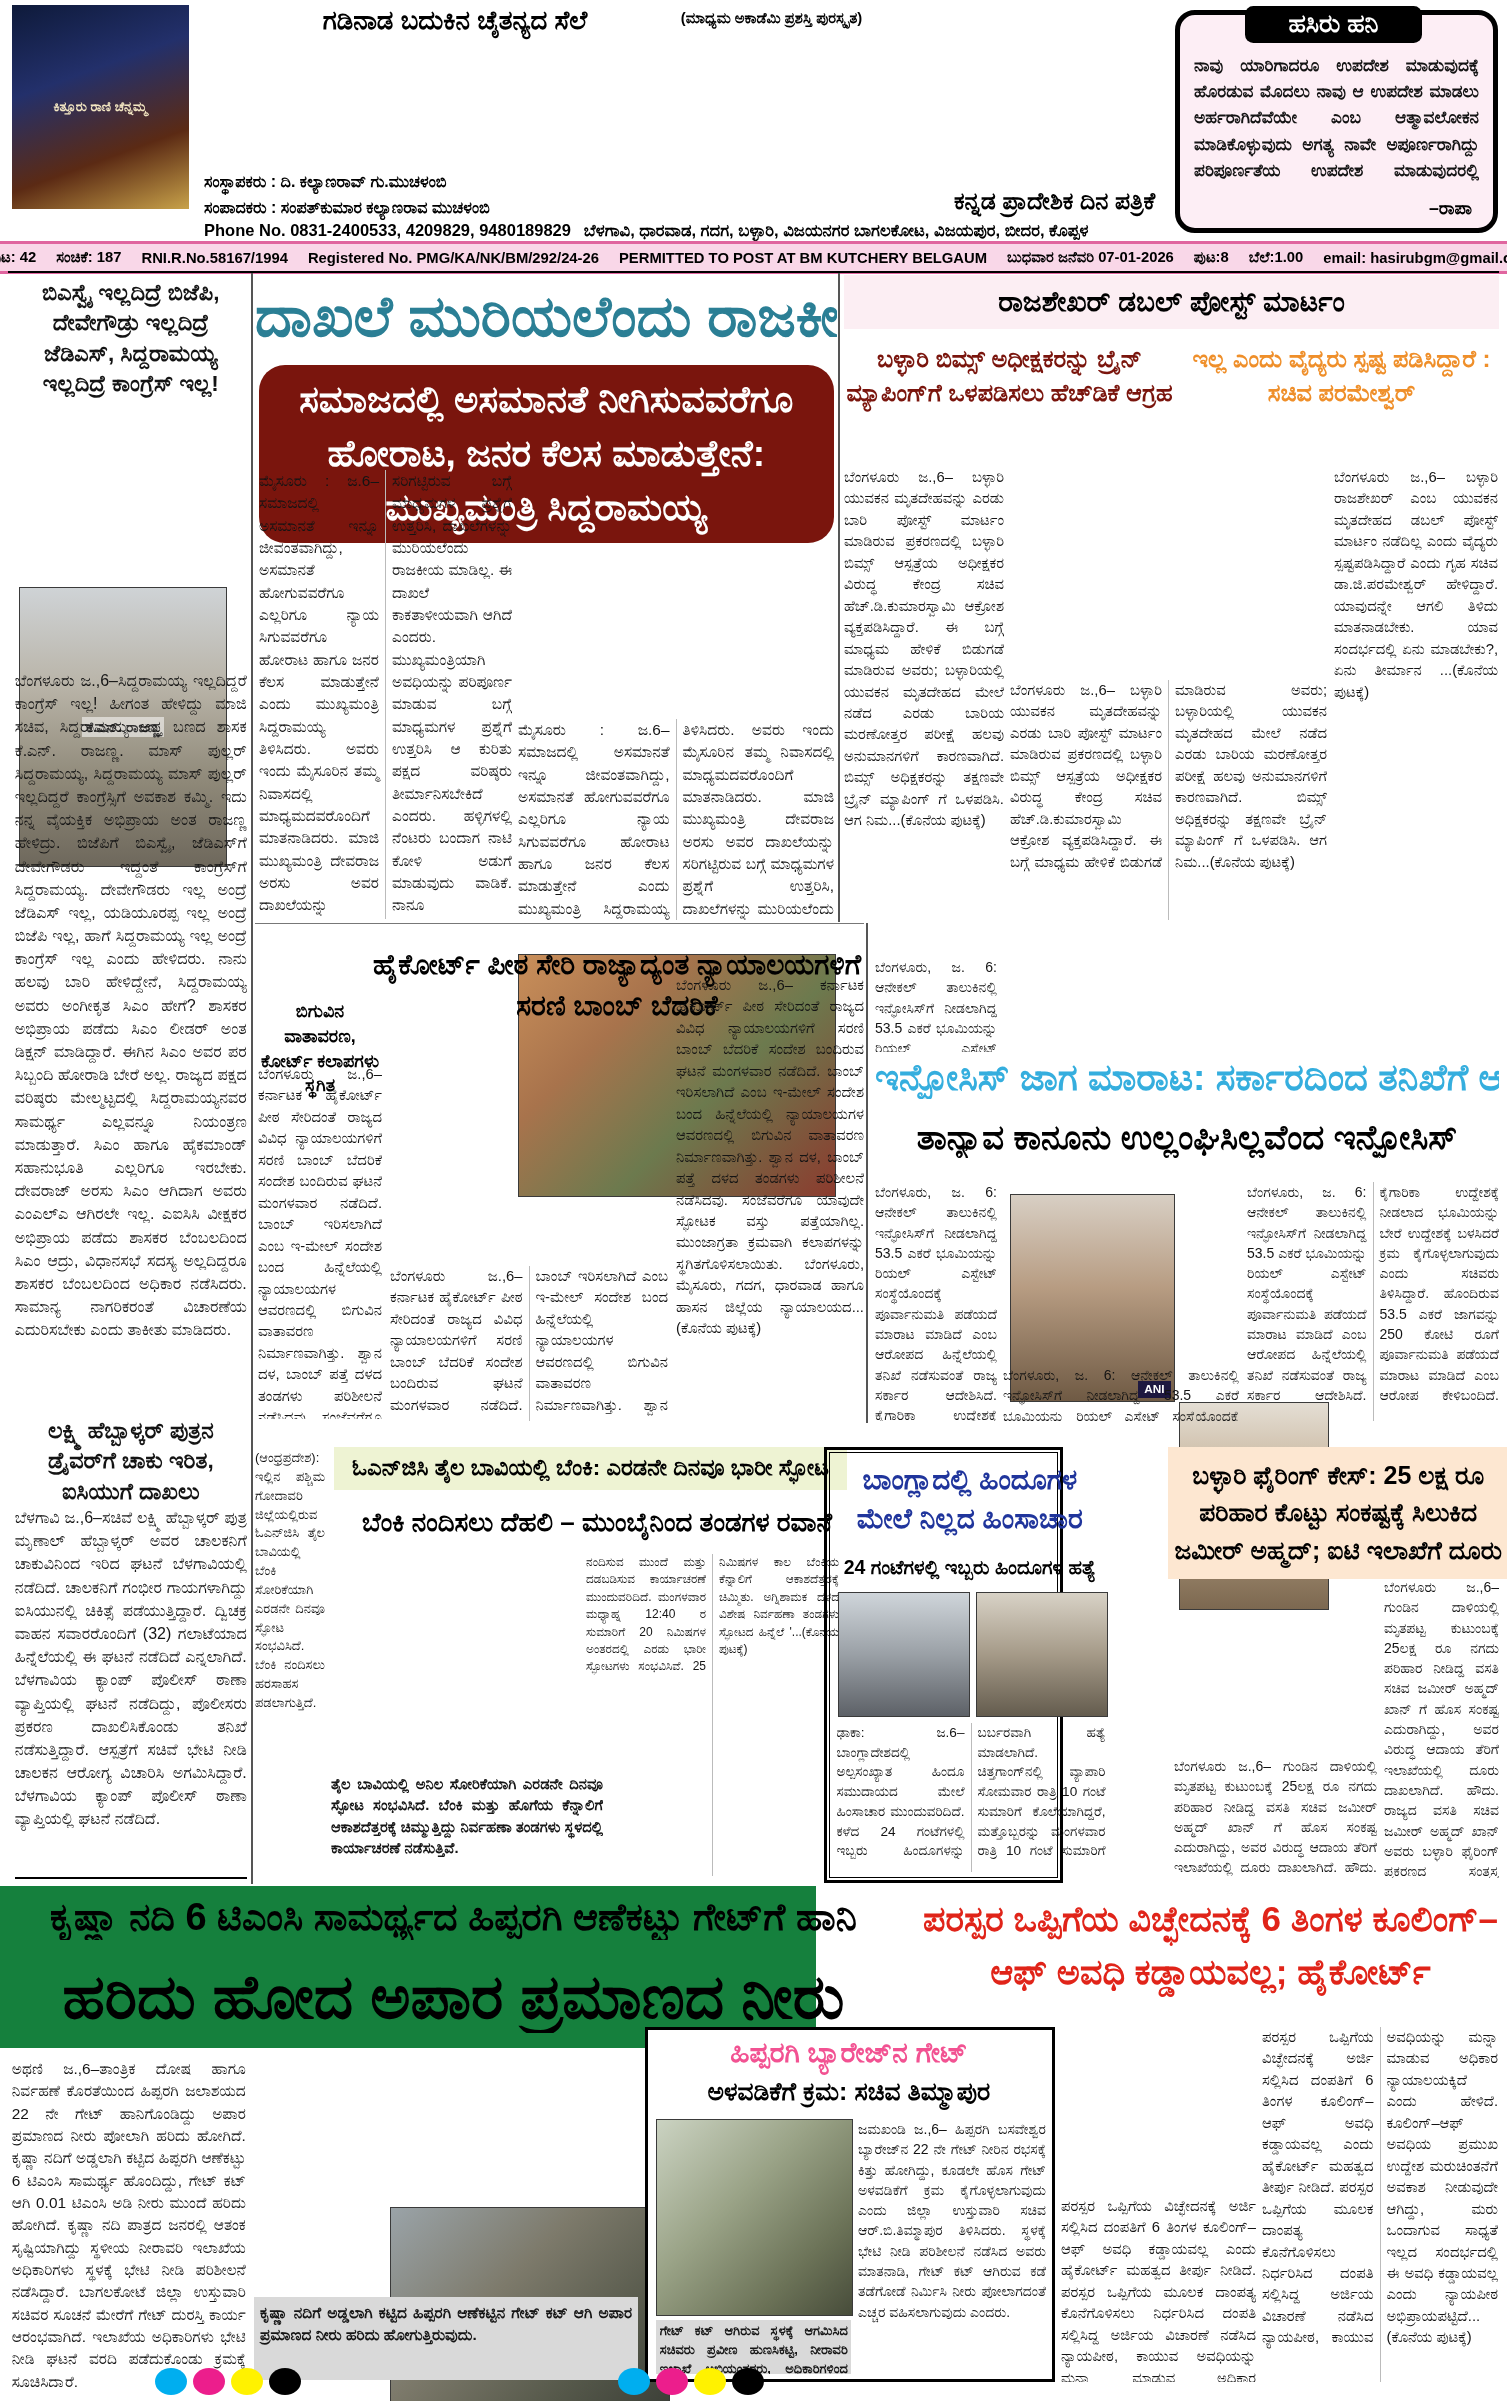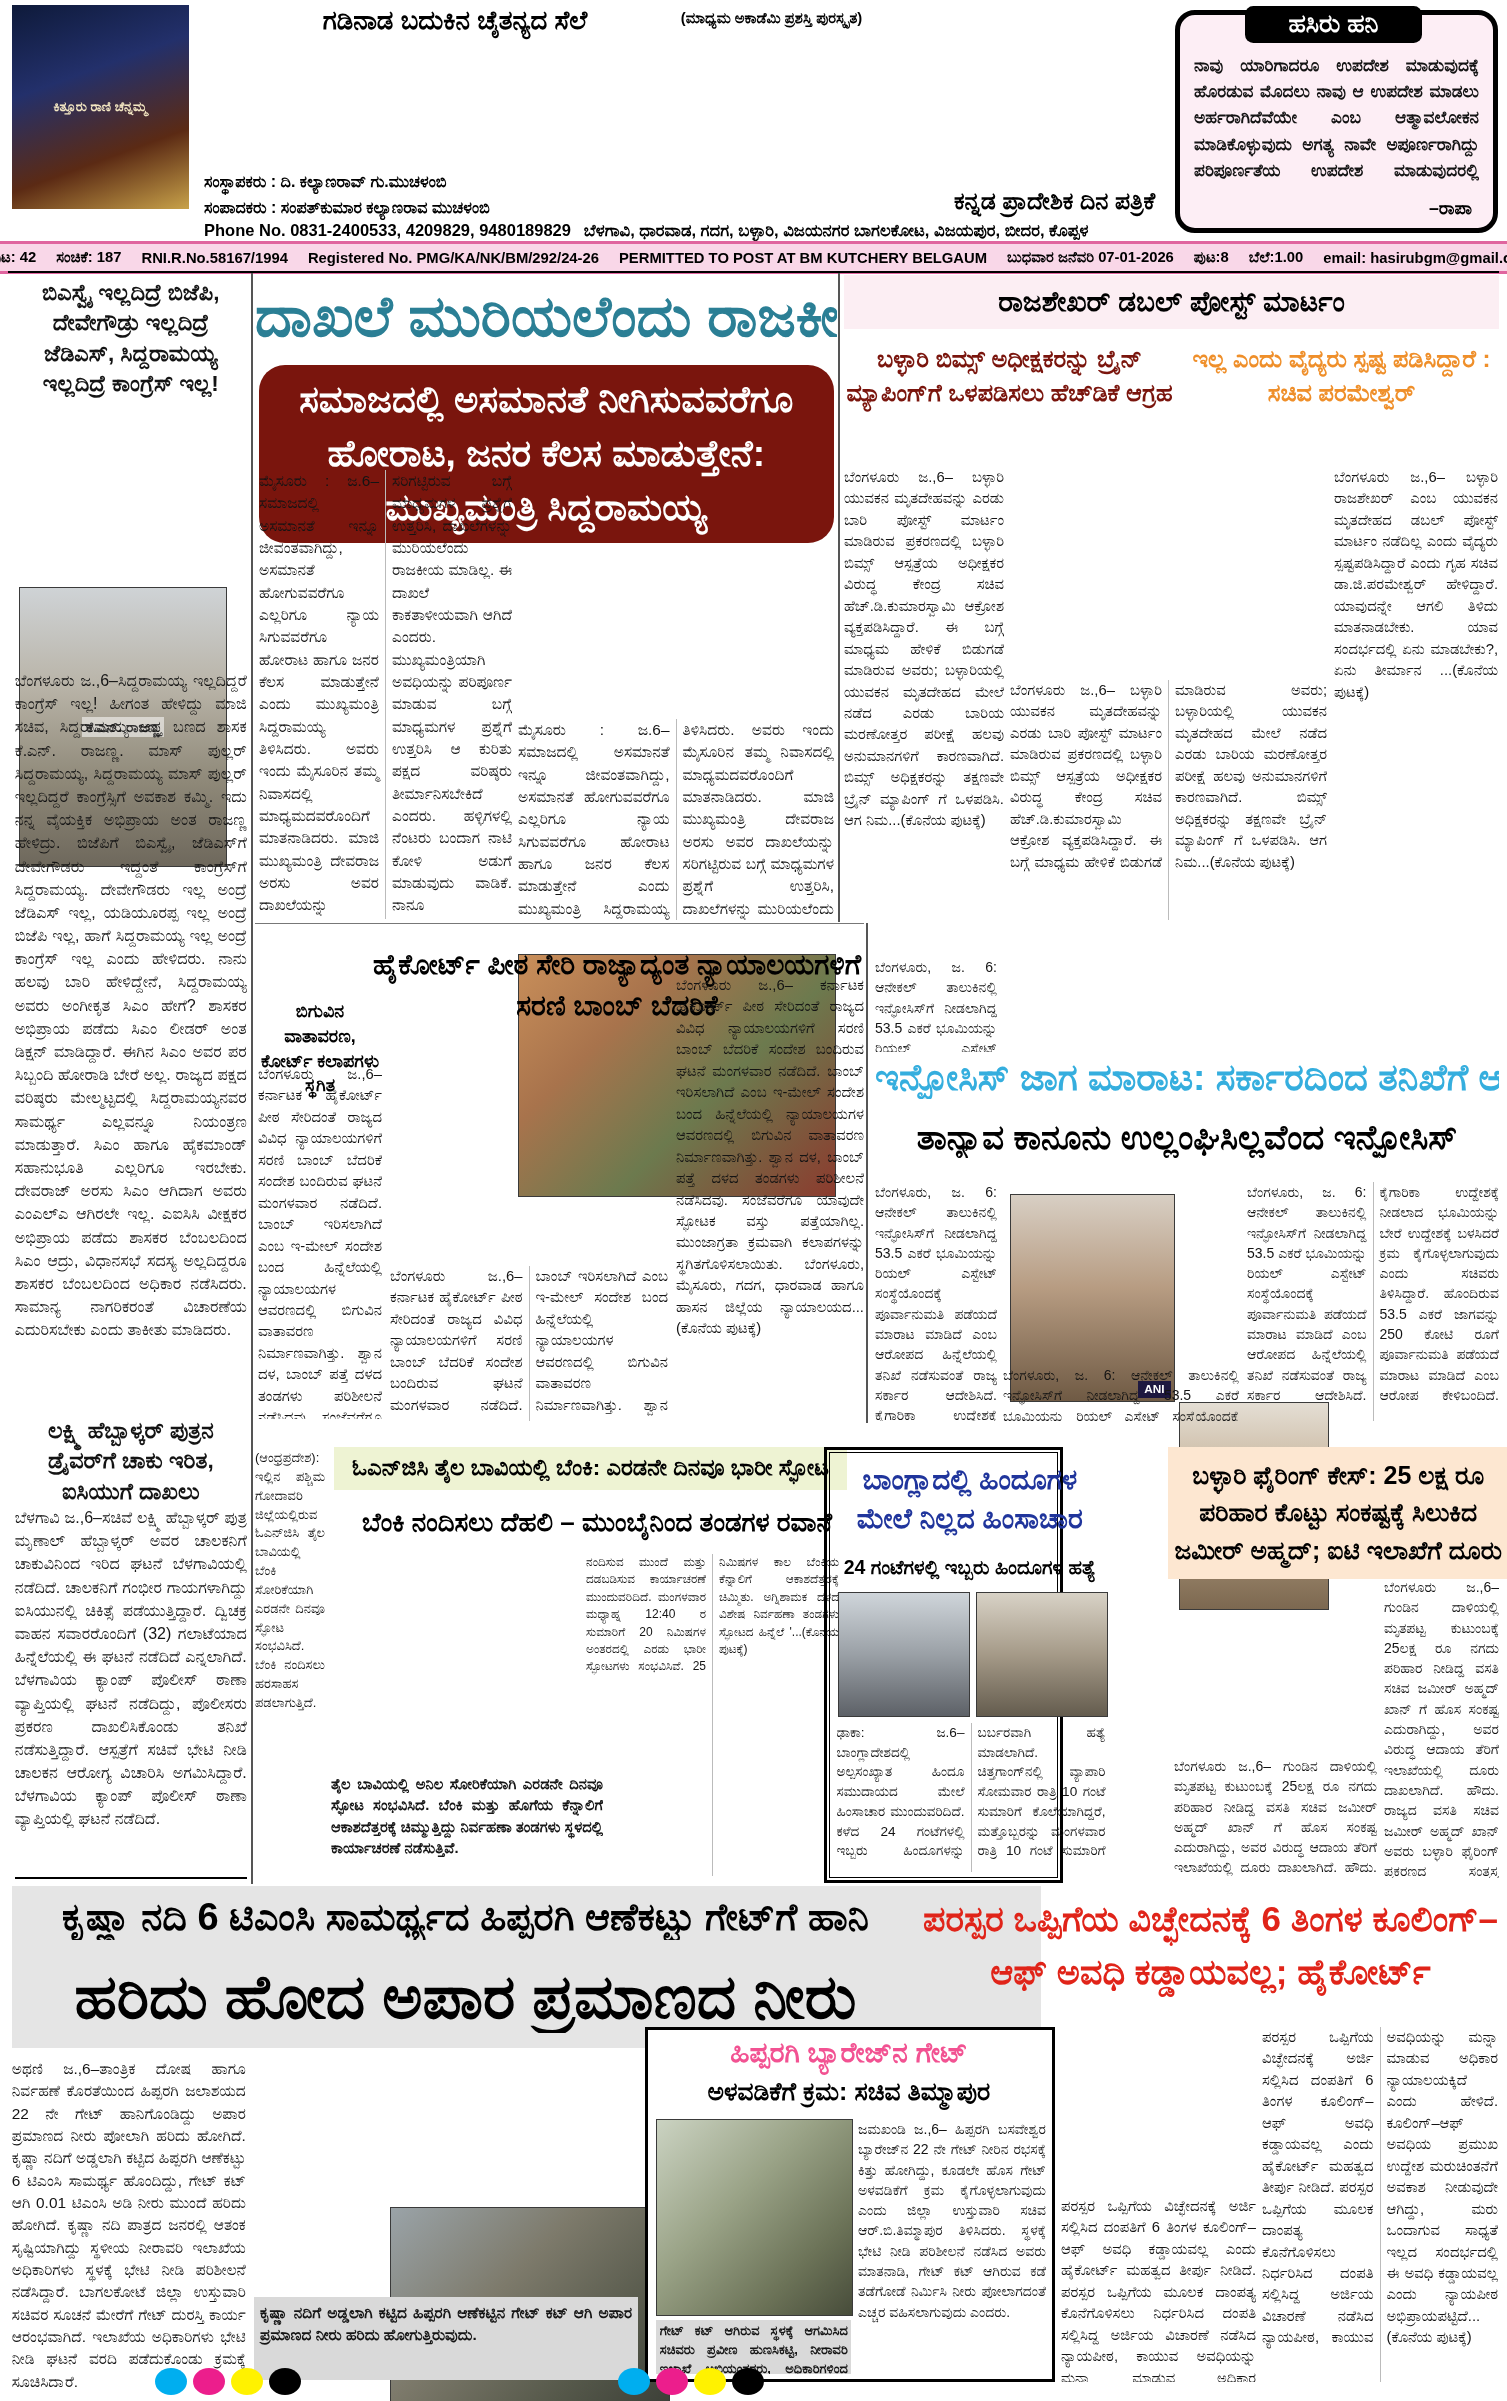--- a/index.html
+++ b/index.html
@@ -152,21 +152,21 @@
     <div class="ph" style="position:absolute;left:149px;top:142px;width:130px;height:123px;
                 background:linear-gradient(180deg,#d8d2c6 0%,#a59a88 50%,#645c4e 100%);"></div>
     <div class="b cols2" style="position:absolute;left:9.5px;top:273px;width:269px;height:149px;font-size:13.6px;">ಢಾಕಾ: ಜ.6–ಬಾಂಗ್ಲಾದೇಶದಲ್ಲಿ ಅಲ್ಪಸಂಖ್ಯಾತ ಹಿಂದೂ ಸಮುದಾಯದ ಮೇಲೆ ಹಿಂಸಾಚಾರ ಮುಂದುವರಿದಿದೆ. ಕಳೆದ 24 ಗಂಟೆಗಳಲ್ಲಿ ಇಬ್ಬರು ಹಿಂದೂಗಳನ್ನು ಬರ್ಬರವಾಗಿ ಹತ್ಯೆ ಮಾಡಲಾಗಿದೆ. ಚಿತ್ತಗಾಂಗ್‌ನಲ್ಲಿ ವ್ಯಾಪಾರಿ ಸೋಮವಾರ ರಾತ್ರಿ 10 ಗಂಟೆ ಸುಮಾರಿಗೆ ಕೊಲೆಯಾಗಿದ್ದರೆ, ಮತ್ತೊಬ್ಬರನ್ನು ಮಂಗಳವಾರ ರಾತ್ರಿ 10 ಗಂಟೆ ಸುಮಾರಿಗೆ ಹರಿತವಾದ ಆಯುಧಗಳಿಂದ ದುಷ್ಕರ್ಮಿಗಳಿಂದ...(ಕೊನೆಯ ಪುಟಕ್ಕೆ)</div>
   </div>
 
   <div class="abs ctr bb" style="left:1168px;top:1447px;width:331px;font-size:25px;line-height:1.5;background:#fde7d1;padding:9.5px 4.7px;">ಬಳ್ಳಾರಿ ಫೈರಿಂಗ್ ಕೇಸ್: 25 ಲಕ್ಷ ರೂ ಪರಿಹಾರ ಕೊಟ್ಟು ಸಂಕಷ್ಟಕ್ಕೆ ಸಿಲುಕಿದ ಜಮೀರ್ ಅಹ್ಮದ್; ಐಟಿ ಇಲಾಖೆಗೆ ದೂರು</div>
 
   <div class="abs b" style="left:1384px;top:1577px;width:115px;height:301px;font-size:14px;">ಬೆಂಗಳೂರು ಜ.,6– ಗುಂಡಿನ ದಾಳಿಯಲ್ಲಿ ಮೃತಪಟ್ಟ ಕುಟುಂಬಕ್ಕೆ 25ಲಕ್ಷ ರೂ ನಗದು ಪರಿಹಾರ ನೀಡಿದ್ದ ವಸತಿ ಸಚಿವ ಜಮೀರ್ ಅಹ್ಮದ್ ಖಾನ್ ಗೆ ಹೊಸ ಸಂಕಷ್ಟ ಎದುರಾಗಿದ್ದು, ಅವರ ವಿರುದ್ಧ ಆದಾಯ ತೆರಿಗೆ ಇಲಾಖೆಯಲ್ಲಿ ದೂರು ದಾಖಲಾಗಿದೆ. ಹೌದು. ರಾಜ್ಯದ ವಸತಿ ಸಚಿವ ಜಮೀರ್ ಅಹ್ಮದ್ ಖಾನ್ ಅವರು ಬಳ್ಳಾರಿ ಫೈರಿಂಗ್ ಪ್ರಕರಣದ ಸಂತ್ರಸ್ತ ಕುಟುಂಬಕ್ಕೆ ನೀಡಿದ 25 ಲಕ್ಷ ರೂ ನಗದು ನೆರವಿನ ಮೂಲದ ಬಗ್ಗೆ ತನಿಖೆ ನಡೆಸುವಂತೆ ಐಟಿ ಇಲಾಖೆಗೆ ದೂರು ಸಲ್ಲಿಕೆಯಾಗಿದೆ. ಹತ್ಯೆಯಾದ ರಾಜಶೇಖರ್ ರೆಡ್ಡಿ ಕುಟುಂಬಕ್ಕೆ ವಸತಿ ಸಚಿವ ಜಮೀರ್ ಅಹಮದ್ ಖಾನ್...(ಕೊನೆಯ ಪುಟಕ್ಕೆ)</div>
   <div class="abs b" style="left:1174px;top:1756px;width:203px;height:122px;font-size:14px;">ಬೆಂಗಳೂರು ಜ.,6– ಗುಂಡಿನ ದಾಳಿಯಲ್ಲಿ ಮೃತಪಟ್ಟ ಕುಟುಂಬಕ್ಕೆ 25ಲಕ್ಷ ರೂ ನಗದು ಪರಿಹಾರ ನೀಡಿದ್ದ ವಸತಿ ಸಚಿವ ಜಮೀರ್ ಅಹ್ಮದ್ ಖಾನ್ ಗೆ ಹೊಸ ಸಂಕಷ್ಟ ಎದುರಾಗಿದ್ದು, ಅವರ ವಿರುದ್ಧ ಆದಾಯ ತೆರಿಗೆ ಇಲಾಖೆಯಲ್ಲಿ ದೂರು ದಾಖಲಾಗಿದೆ. ಹೌದು. ರಾಜ್ಯದ ವಸತಿ ಸಚಿವ ಜಮೀರ್ ಅಹ್ಮದ್ ಖಾನ್ ಅವರು ಬಳ್ಳಾರಿ ಫೈರಿಂಗ್ ಪ್ರಕರಣದ ಸಂತ್ರಸ್ತ ಕುಟುಂಬಕ್ಕೆ ನೀಡಿದ 25 ಲಕ್ಷ ರೂ ನಗದು ನೆರವಿನ ಮೂಲದ ಬಗ್ಗೆ ತನಿಖೆ ನಡೆಸುವಂತೆ ಐಟಿ ಇಲಾಖೆಗೆ ದೂರು ಸಲ್ಲಿಕೆಯಾಗಿದೆ. ಹತ್ಯೆಯಾದ ರಾಜಶೇಖರ್ ರೆಡ್ಡಿ ಕುಟುಂಬಕ್ಕೆ ವಸತಿ ಸಚಿವ ಜಮೀರ್ ಅಹಮದ್ ಖಾನ್...(ಕೊನೆಯ ಪುಟಕ್ಕೆ)</div>
 
-  <div class="abs" style="left:12px;top:1886px;width:1029px;height:162px;background:#e5e5e5;">
+  <div class="abs" style="left:0;top:1886px;width:816px;height:162px;background:#15803d;">
     <div class="ctr bb" style="position:absolute;left:5.9px;top:9.5px;width:895px;font-size:38px;white-space:nowrap;overflow:hidden;">ಕೃಷ್ಣಾ ನದಿ 6 ಟಿಎಂಸಿ ಸಾಮರ್ಥ್ಯದ ಹಿಪ್ಪರಗಿ ಆಣೆಕಟ್ಟು ಗೇಟ್‌ಗೆ ಹಾನಿ</div>
     <div class="ctr bb" style="position:absolute;left:5.9px;top:76px;width:895px;font-size:61px;white-space:nowrap;overflow:hidden;">ಹರಿದು ಹೋದ ಅಪಾರ ಪ್ರಮಾಣದ ನೀರು</div>
   </div>
 
   <div class="abs ctr bb" style="left:915px;top:1893px;width:591px;font-size:35px;line-height:1.5;color:#e02419;">ಪರಸ್ಪರ ಒಪ್ಪಿಗೆಯ ವಿಚ್ಛೇದನಕ್ಕೆ 6 ತಿಂಗಳ ಕೂಲಿಂಗ್–ಆಫ್ ಅವಧಿ ಕಡ್ಡಾಯವಲ್ಲ; ಹೈಕೋರ್ಟ್</div>
 
   <div class="abs b" style="left:11.8px;top:2058px;width:234px;height:329px;font-size:15.4px;">ಅಥಣಿ ಜ.,6–ತಾಂತ್ರಿಕ ದೋಷ ಹಾಗೂ ನಿರ್ವಹಣೆ ಕೊರತೆಯಿಂದ ಹಿಪ್ಪರಗಿ ಜಲಾಶಯದ 22 ನೇ ಗೇಟ್ ಹಾನಿಗೊಂಡಿದ್ದು ಅಪಾರ ಪ್ರಮಾಣದ ನೀರು ಪೋಲಾಗಿ ಹರಿದು ಹೋಗಿದೆ. ಕೃಷ್ಣಾ ನದಿಗೆ ಅಡ್ಡಲಾಗಿ ಕಟ್ಟಿದ ಹಿಪ್ಪರಗಿ ಆಣೆಕಟ್ಟು 6 ಟಿಎಂಸಿ ಸಾಮರ್ಥ್ಯ ಹೊಂದಿದ್ದು, ಗೇಟ್ ಕಟ್ ಆಗಿ 0.01 ಟಿಎಂಸಿ ಅಡಿ ನೀರು ಮುಂದೆ ಹರಿದು ಹೋಗಿದೆ. ಕೃಷ್ಣಾ ನದಿ ಪಾತ್ರದ ಜನರಲ್ಲಿ ಆತಂಕ ಸೃಷ್ಟಿಯಾಗಿದ್ದು ಸ್ಥಳೀಯ ನೀರಾವರಿ ಇಲಾಖೆಯ ಅಧಿಕಾರಿಗಳು ಸ್ಥಳಕ್ಕೆ ಭೇಟಿ ನೀಡಿ ಪರಿಶೀಲನೆ ನಡೆಸಿದ್ದಾರೆ. ಬಾಗಲಕೋಟೆ ಜಿಲ್ಲಾ ಉಸ್ತುವಾರಿ ಸಚಿವರ ಸೂಚನೆ ಮೇರೆಗೆ ಗೇಟ್ ದುರಸ್ತಿ ಕಾರ್ಯ ಆರಂಭವಾಗಿದೆ. ಇಲಾಖೆಯ ಅಧಿಕಾರಿಗಳು ಭೇಟಿ ನೀಡಿ ಘಟನೆ ವರದಿ ಪಡೆದುಕೊಂಡು ಕ್ರಮಕ್ಕೆ ಸೂಚಿಸಿದ್ದಾರೆ.</div>
 
   <div class="abs b bb" style="left:254px;top:2297px;width:384px;height:83px;font-size:15.4px;background:#d9d9d9;padding:4.7px 5.9px;box-sizing:border-box;">ಕೃಷ್ಣಾ ನದಿಗೆ ಅಡ್ಡಲಾಗಿ ಕಟ್ಟಿದ ಹಿಪ್ಪರಗಿ ಆಣೆಕಟ್ಟಿನ ಗೇಟ್ ಕಟ್ ಆಗಿ ಅಪಾರ ಪ್ರಮಾಣದ ನೀರು ಹರಿದು ಹೋಗುತ್ತಿರುವುದು.</div>
 

